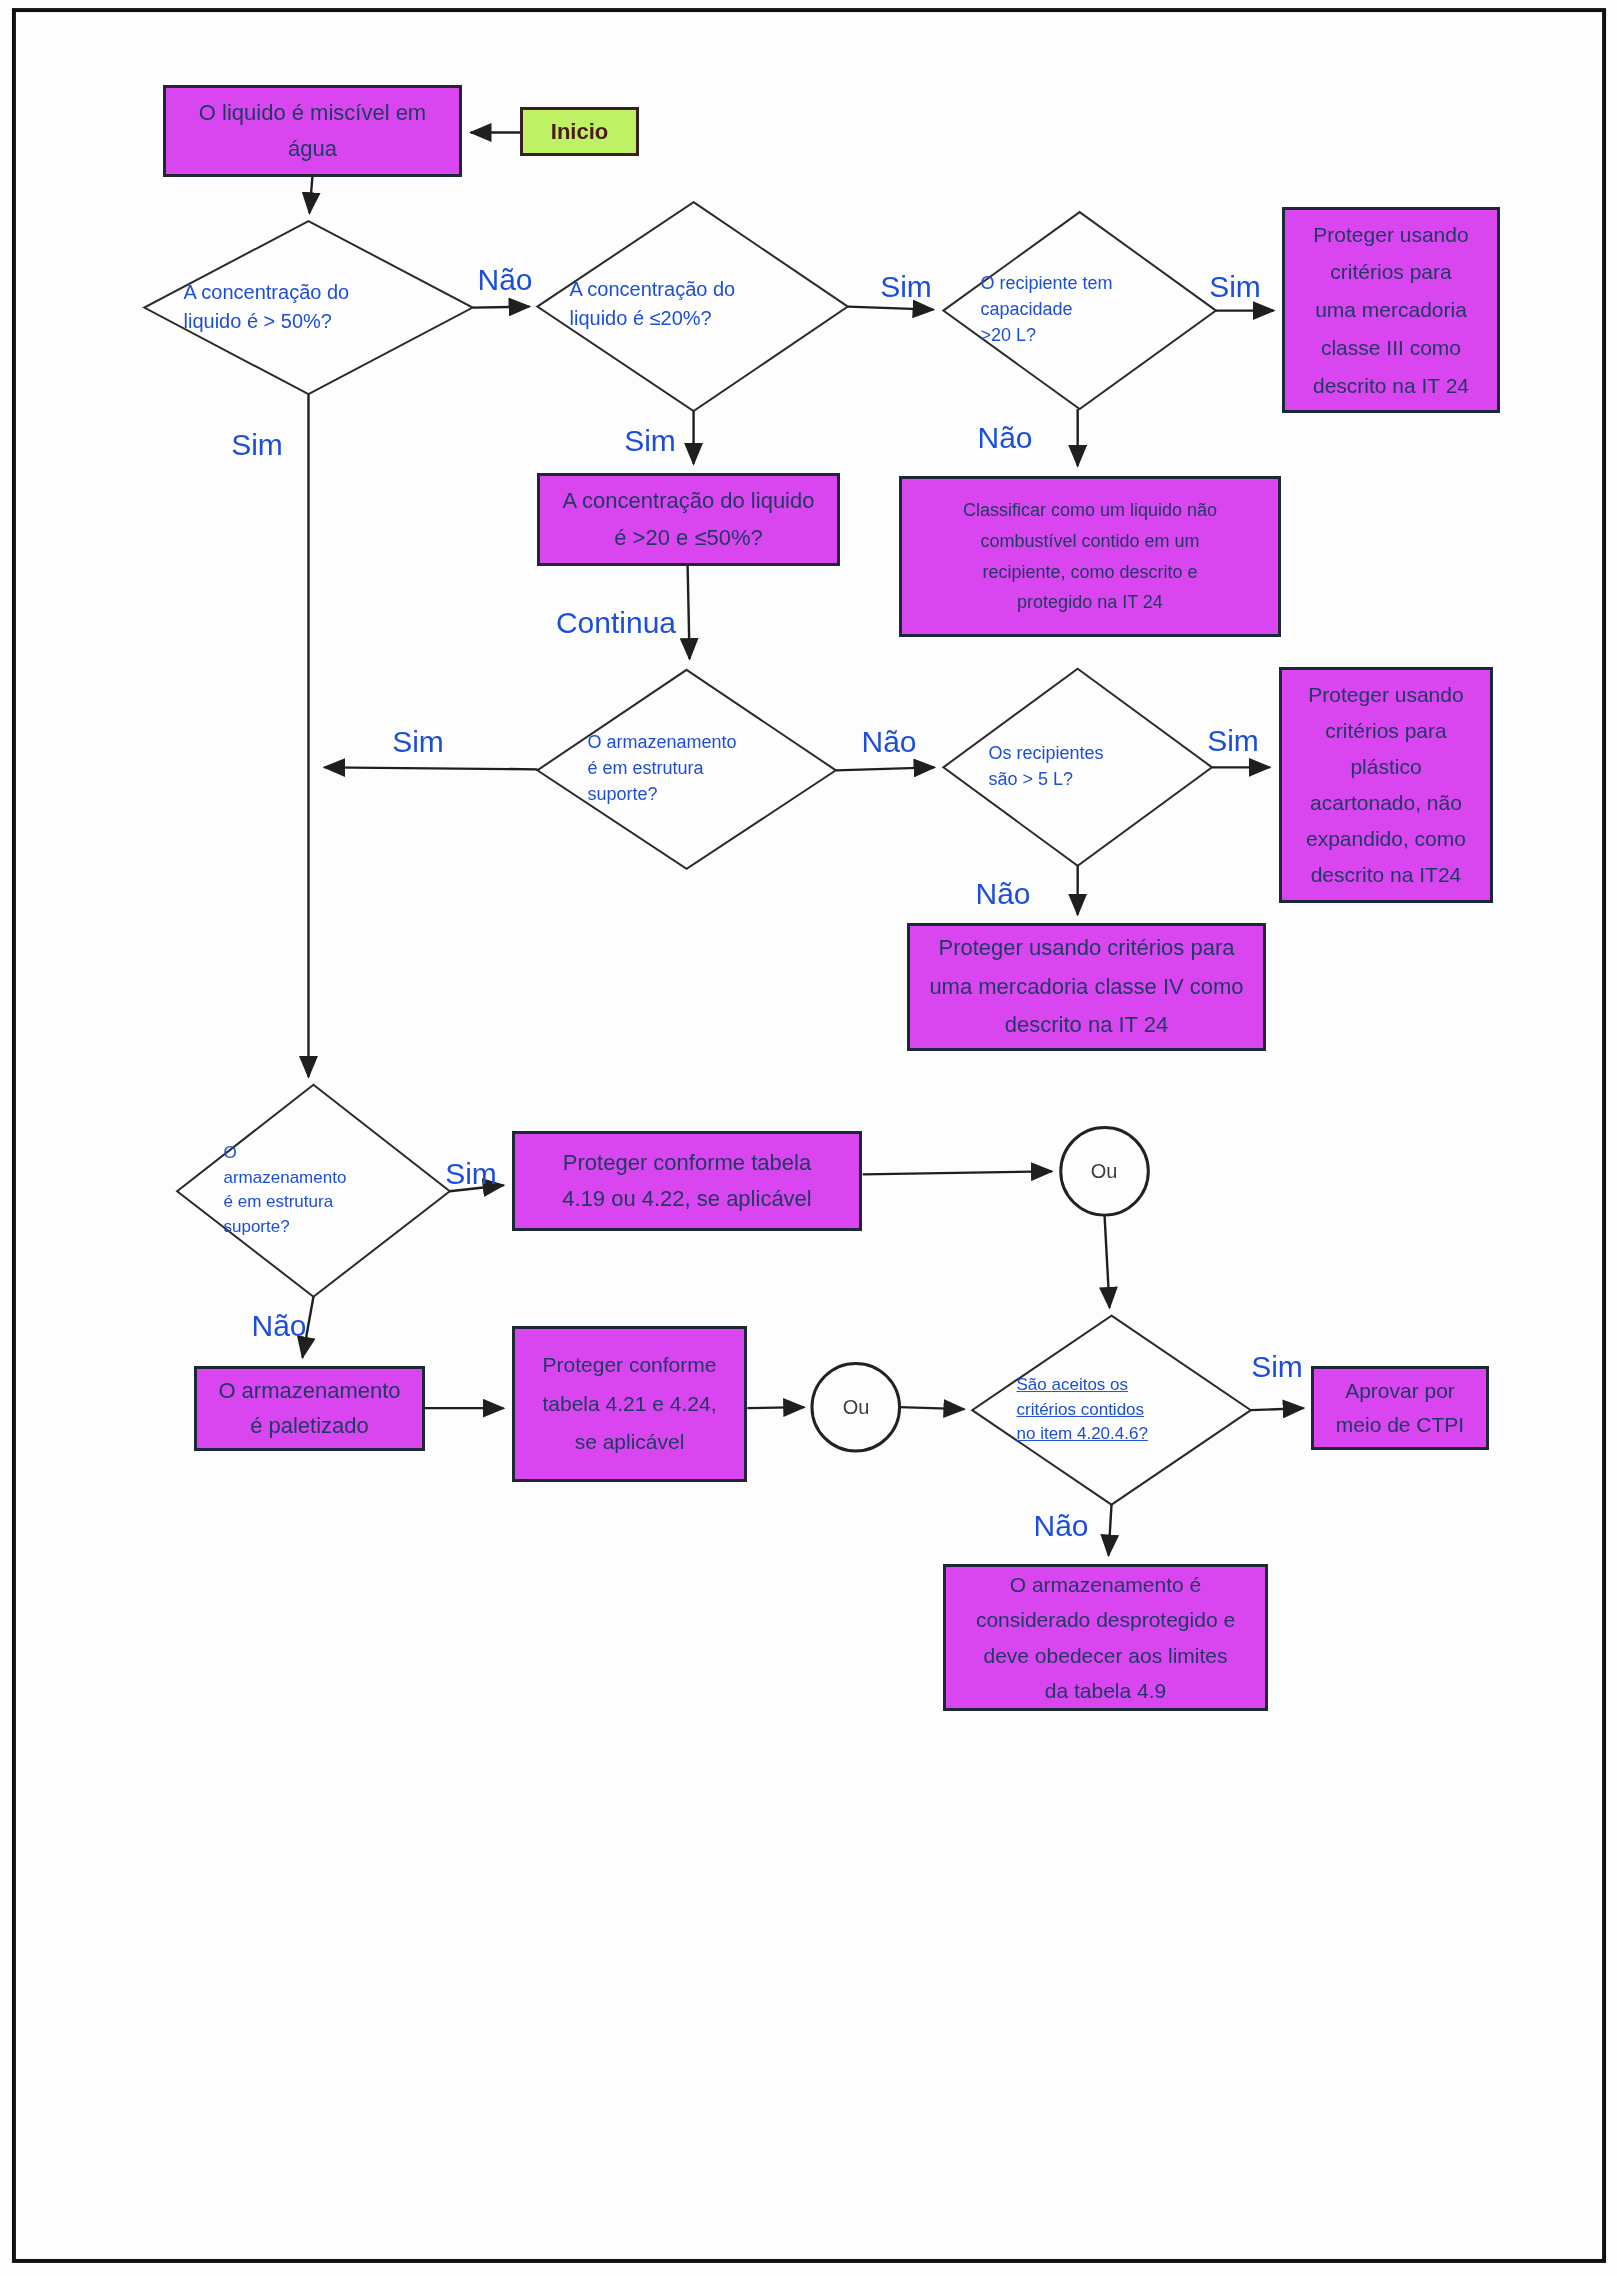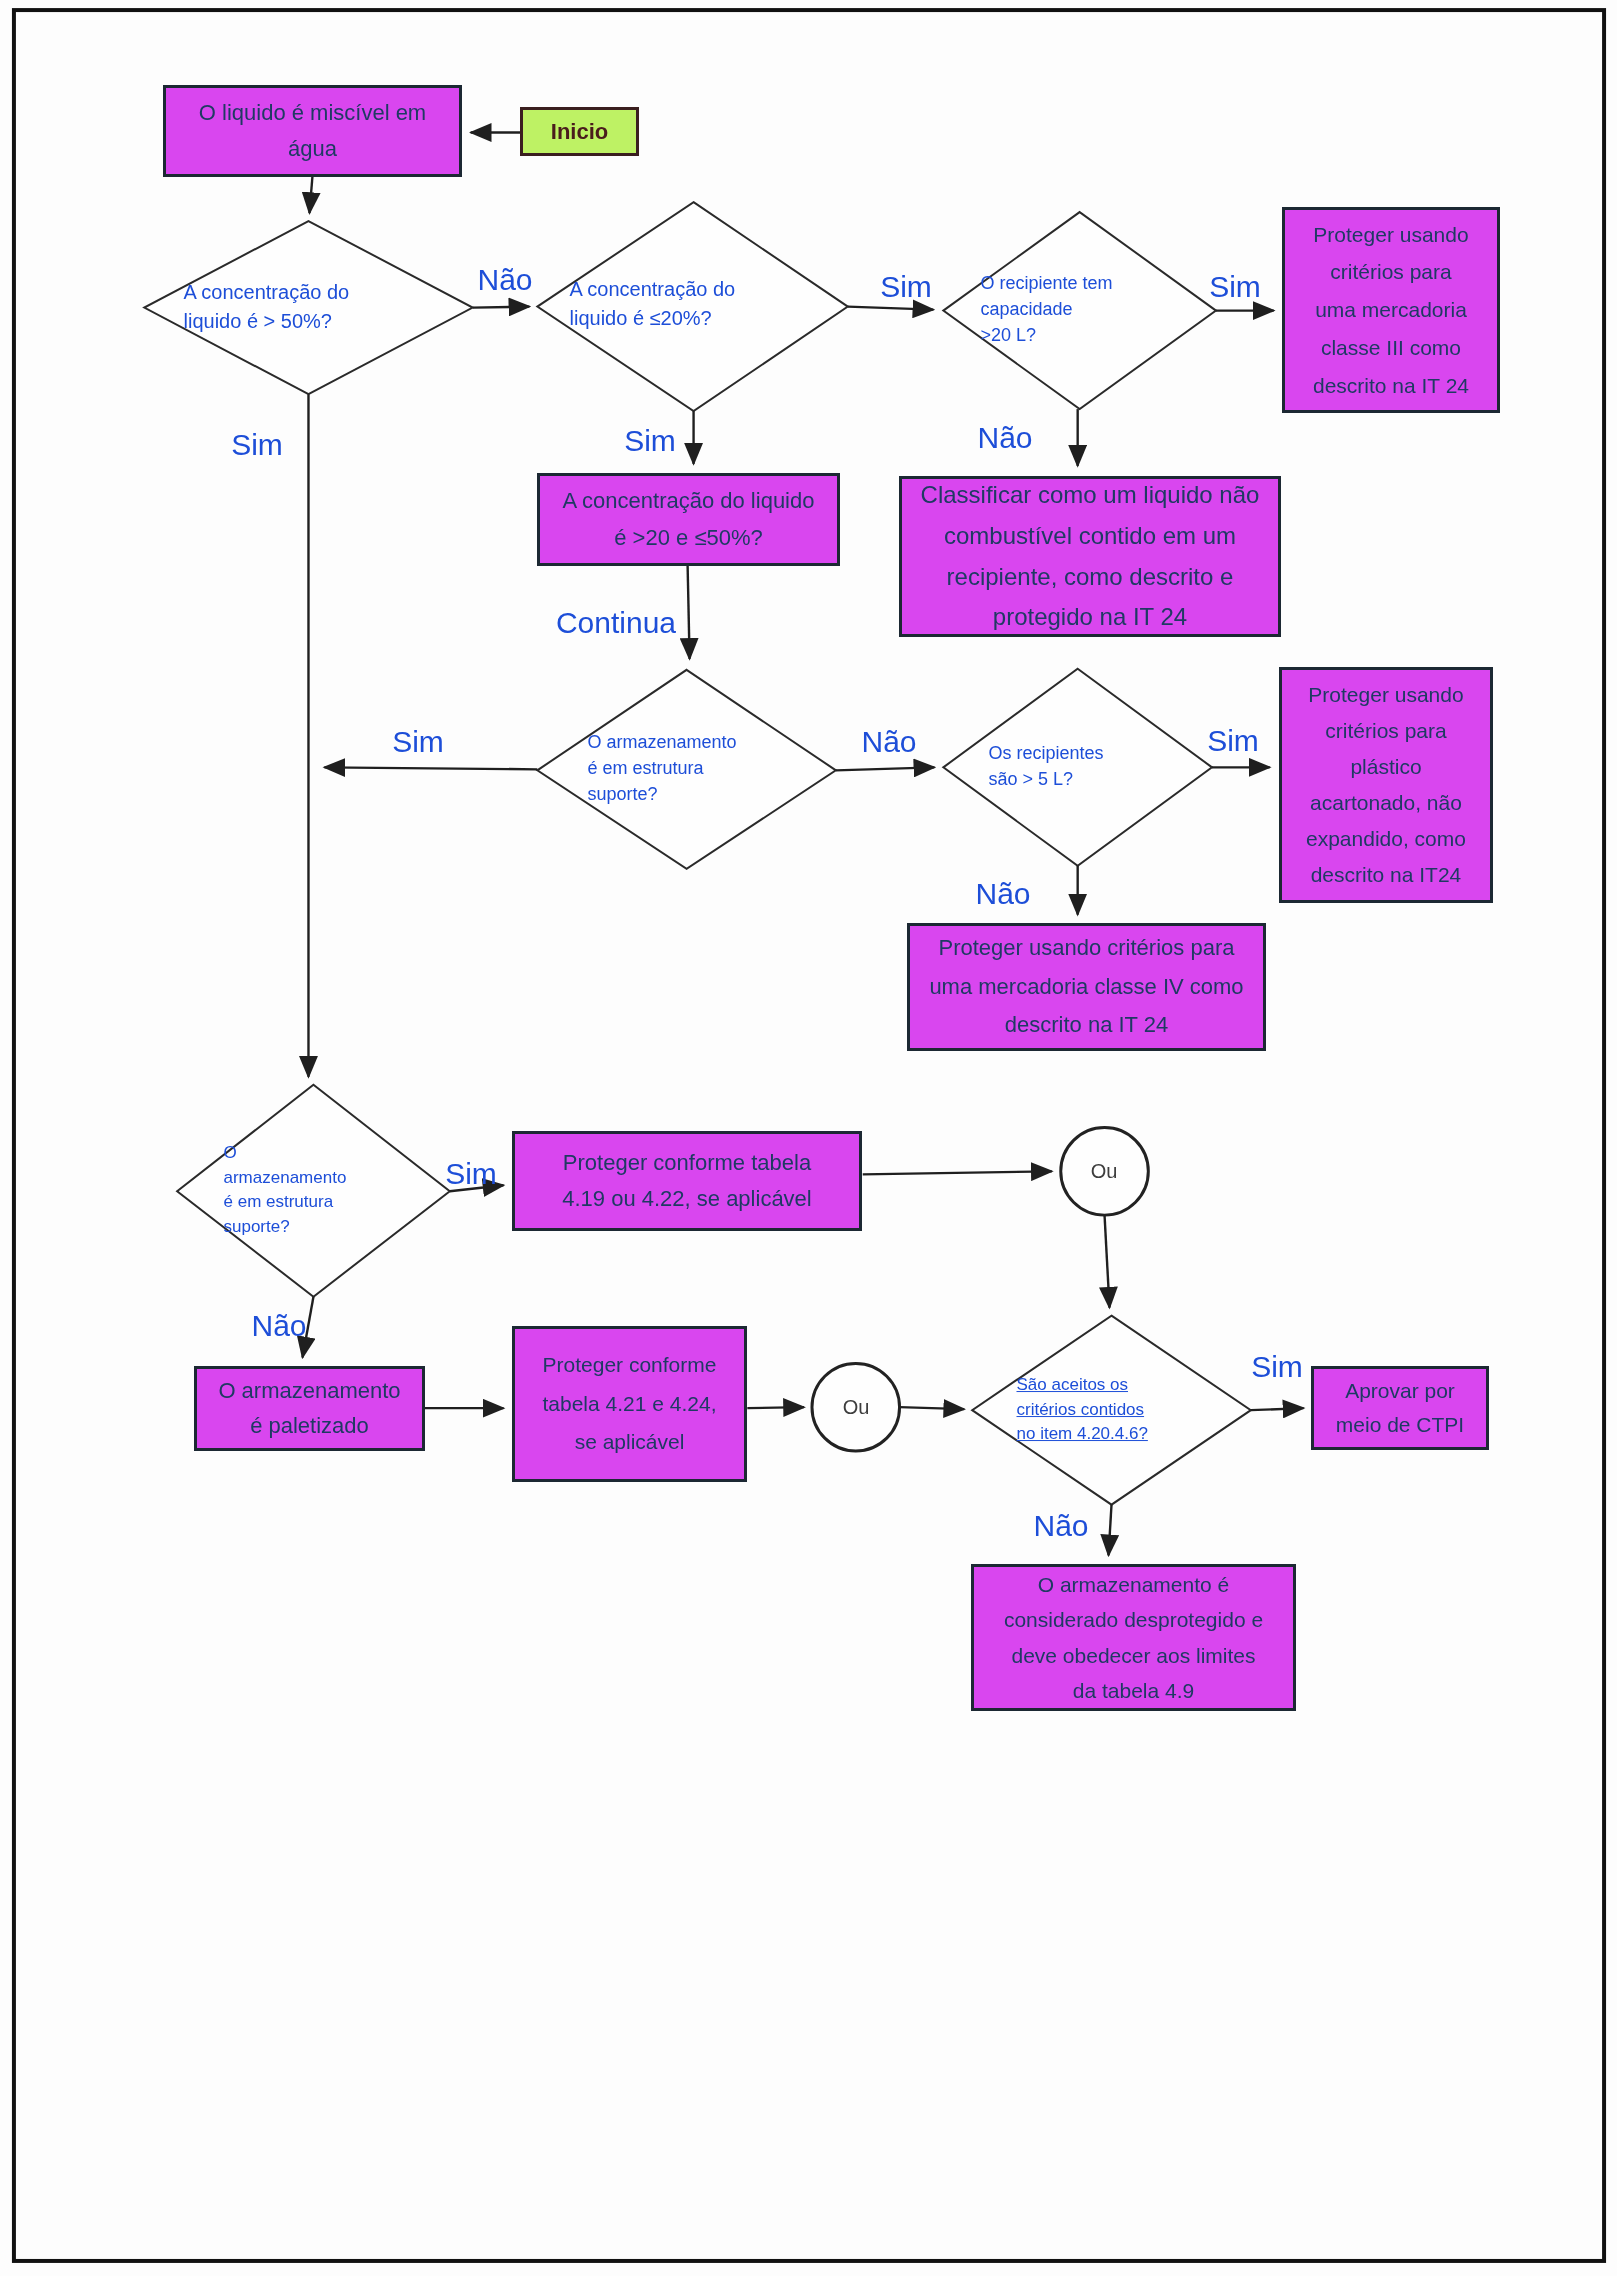--- a/index.html
+++ b/index.html
@@ -116,21 +116,21 @@
   <div class="box" style="left:1282px;top:207px;width:218px;height:206px;font-size:21px;line-height:1.8;">
     <div>
       <span class="ln">Proteger usando</span>
       <span class="ln">critérios para</span>
       <span class="ln">uma mercadoria</span>
       <span class="ln">classe III como</span>
       <span class="ln">descrito na IT 24</span>
     </div>
   </div>
 
-  <div class="box" style="left:899px;top:476px;width:382px;height:161px;font-size:24px;line-height:1.7;">
+  <div class="box" style="left:899px;top:476px;width:382px;height:161px;font-size:18px;line-height:1.7;">
     <div>
       <span class="ln">Classificar como um liquido não</span>
       <span class="ln">combustível contido em um</span>
       <span class="ln">recipiente, como descrito e</span>
       <span class="ln">protegido na IT 24</span>
     </div>
   </div>
 
   <div class="box" style="left:1279px;top:667px;width:214px;height:236px;font-size:21px;line-height:1.72;">
     <div>
@@ -173,21 +173,21 @@
     </div>
   </div>
 
   <div class="box" style="left:1311px;top:1366px;width:178px;height:84px;font-size:21px;line-height:1.6;">
     <div>
       <span class="ln">Aprovar por</span>
       <span class="ln">meio de CTPI</span>
     </div>
   </div>
 
-  <div class="box" style="left:943px;top:1564px;width:325px;height:147px;font-size:21px;line-height:1.68;margin-left:28px;">
+  <div class="box" style="left:943px;top:1564px;width:325px;height:147px;font-size:21px;line-height:1.68;">
     <div>
       <span class="ln">O armazenamento é</span>
       <span class="ln">considerado desprotegido e</span>
       <span class="ln">deve obedecer aos limites</span>
       <span class="ln">da tabela 4.9</span>
     </div>
   </div>
 
   <div class="dtext" style="left:308px;top:307px;width:249px;font-size:20px;">
     <span class="ln">A concentração do</span>

